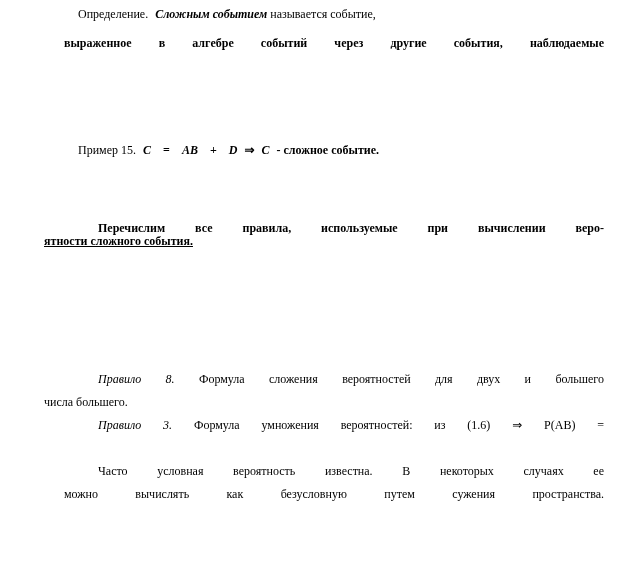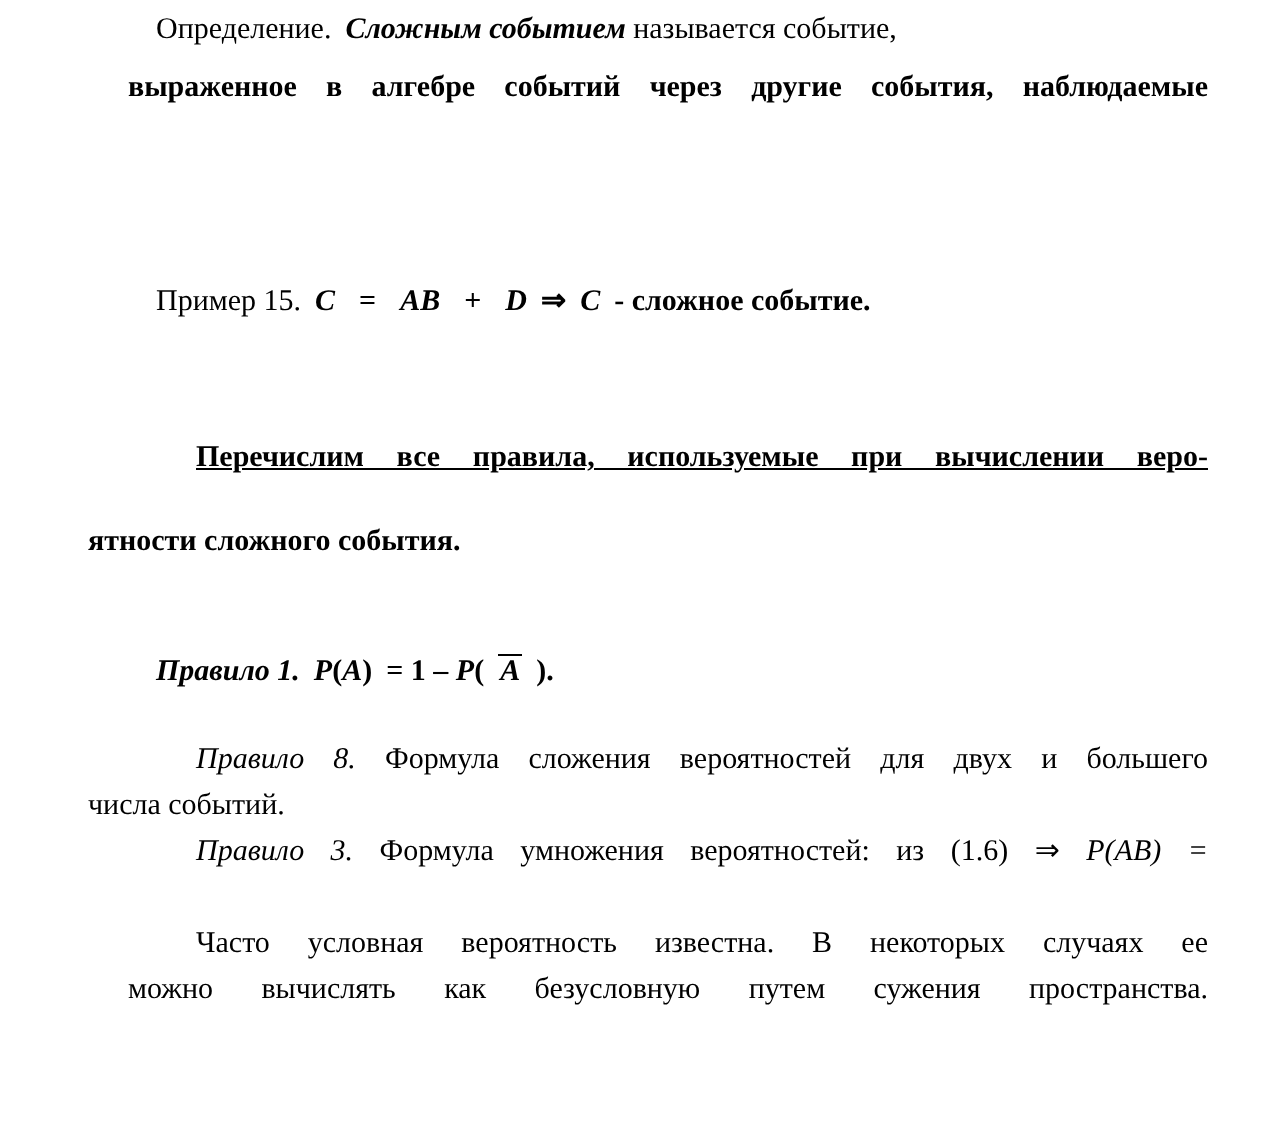--- a/index.html
+++ b/index.html
@@ -20,39 +20,39 @@
     height: 567px;
     padding: 0;
     box-sizing: border-box;
   }
   .block {
     position: absolute;
     left: 44px;
     width: 560px;
   }
   .para {
-    font-size: 15px;
+    font-size: 12px;
     line-height: 1.0;
     text-align: justify;
     text-justify: inter-word;
   }
   .line {
     display: block;
     white-space: nowrap;
   }
   .justified {
     display: block;
     text-align: justify;
     text-align-last: justify;
     white-space: normal;
     margin-left: 20px;
   }
   b { font-weight: bold; }
   i { font-style: italic; }
-  .math-i { font-style: italic; font-family: "Liberation Serif", serif; }
+  .math-i { font-family: "Liberation Serif", serif; }
   .overbar {
     position: relative;
     display: inline-block;
     padding: 0 1px;
   }
   .overbar::before {
     content: "";
     position: absolute;
     left: 0;
     right: 0;
@@ -77,38 +77,33 @@
   <div class="block para" style="top: 37px;">
     <b><span class="justified">выраженное в алгебре событий через другие события, наблюдаемые</span></b>
   </div>
 
   <div class="block para" style="top: 144px;">
     <span class="line">
       <span class="indent"></span><span>Пример 15.</span><span class="sp"></span><b><i>C</i></b><span class="sp2"></span><b>=</b><span class="sp2"></span><b><i>AB</i></b><span class="sp2"></span><b>+</b><span class="sp2"></span><b><i>D</i></b><span class="sp"></span><b>⇒</b><span class="sp"></span><b><i>C</i></b><span class="sp"></span><b>- сложное событие.</b>
     </span>
   </div>
 
-  <div class="block para" style="top: 222px; text-decoration: underline;">
+  <div class="block para" style="top: 222px;">
     <b><span class="justified"><span class="indent"></span><span>Перечислим все правила, используемые при вычислении веро-</span></span></b>
   </div>
-  <div class="block para" style="top: 264px;">
+  <div class="block para" style="top: 235px; text-decoration: underline;">
     <b><span class="line">ятности сложного события.</span></b>
   </div>
 
-  <div class="block para" style="top: 327px;">
-    <span class="line">
-      <span class="indent"></span><b><i>Правило 1.</i></b><span class="sp"></span><b><i>P</i></b><b>(<i>A</i>)</b><span class="sp"></span><b>= 1 – </b><b><i>P</i></b><b>(</b><span class="sp"></span><span class="overbar"><span class="ob-inner"><b><i>A</i></b></span></span><span class="sp"></span><b>).</b>
-    </span>
-  </div>
 
   <div class="block para" style="top: 373px;">
     <span class="justified"><span class="indent"></span><i>Правило 8.</i><span> Формула сложения вероятностей для двух и большего</span></span>
   </div>
   <div class="block para" style="top: 396px;">
-    <span class="line">числа событий.</span>
+    <span class="line">числа большего.</span>
   </div>
 
   <div class="block para" style="top: 419px;">
     <span class="justified"><span class="indent"></span><i>Правило 3.</i><span> Формула умножения вероятностей: из (1.6) </span><span>⇒</span><span class="math-i"> P(AB) =</span></span>
   </div>
 
   <div class="block para" style="top: 488px;">
     <span class="justified">можно вычислять как безусловную путем сужения пространства.</span>
   </div>
   <div class="block para" style="top: 465px;">

